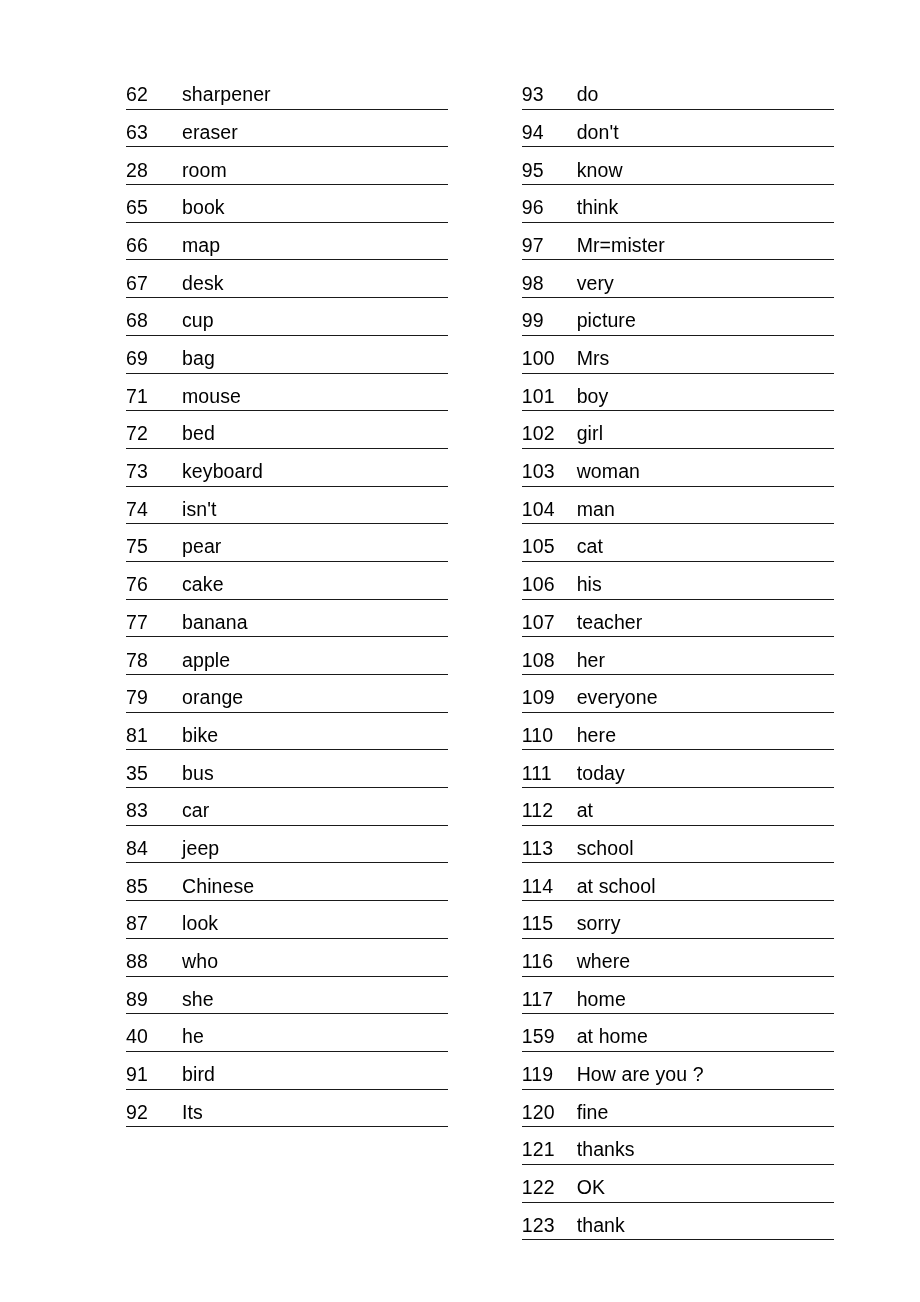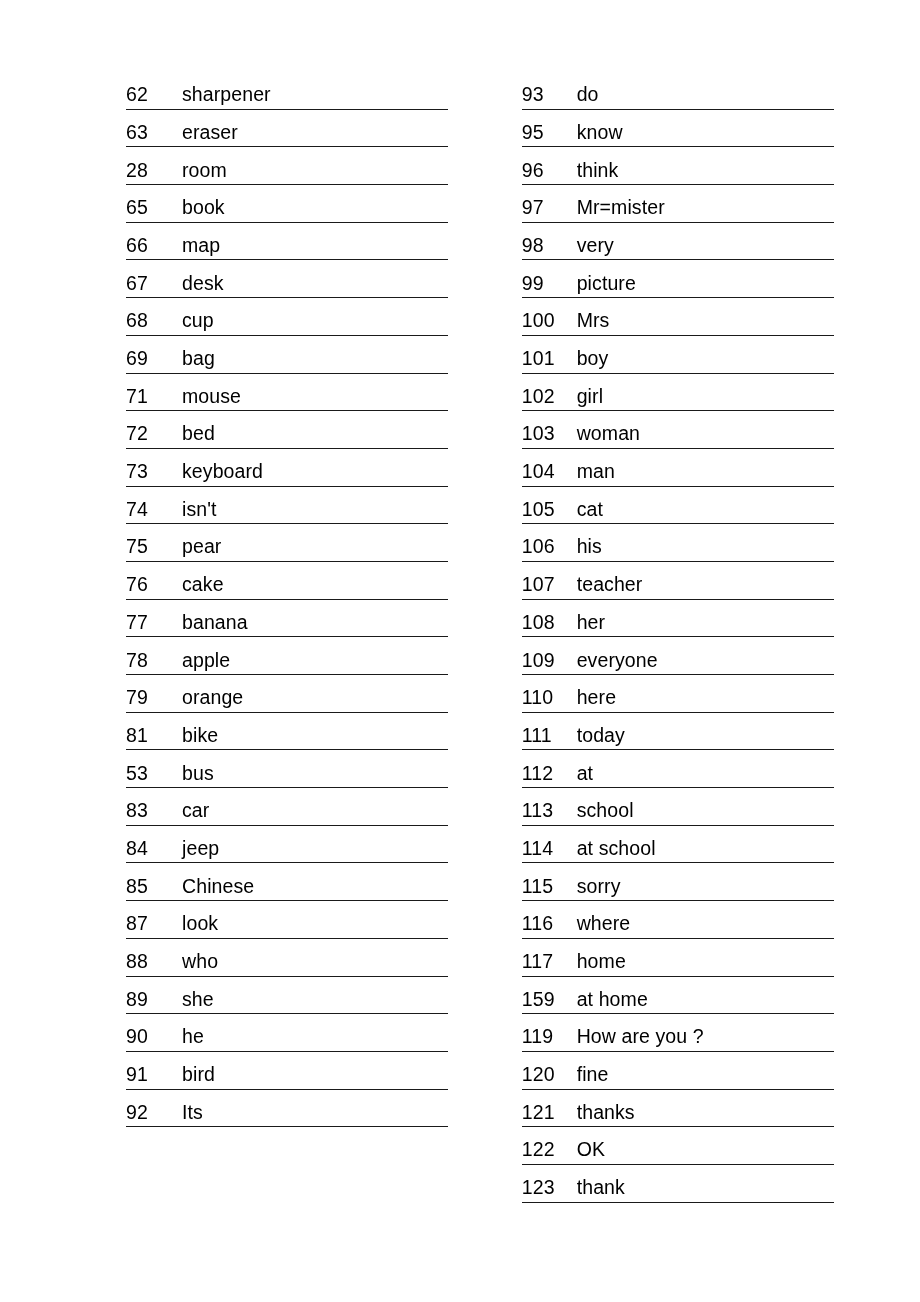--- a/index.html
+++ b/index.html
@@ -147,21 +147,21 @@
         </div>
         <div class="vocab-row">
           <span class="row-num">79</span>
           <span class="row-word">orange</span>
         </div>
         <div class="vocab-row">
           <span class="row-num">81</span>
           <span class="row-word">bike</span>
         </div>
         <div class="vocab-row">
-          <span class="row-num">53</span>
+          <span class="row-num">35</span>
           <span class="row-word">bus</span>
         </div>
         <div class="vocab-row">
           <span class="row-num">83</span>
           <span class="row-word">car</span>
         </div>
         <div class="vocab-row">
           <span class="row-num">84</span>
           <span class="row-word">jeep</span>
         </div>
@@ -175,36 +175,40 @@
         </div>
         <div class="vocab-row">
           <span class="row-num">88</span>
           <span class="row-word">who</span>
         </div>
         <div class="vocab-row">
           <span class="row-num">89</span>
           <span class="row-word">she</span>
         </div>
         <div class="vocab-row">
-          <span class="row-num">90</span>
+          <span class="row-num">40</span>
           <span class="row-word">he</span>
         </div>
         <div class="vocab-row">
           <span class="row-num">91</span>
           <span class="row-word">bird</span>
         </div>
         <div class="vocab-row">
           <span class="row-num">92</span>
           <span class="row-word">Its</span>
         </div>
       </div>
     <div class="col col-right" id="col-right">
         <div class="vocab-row">
           <span class="row-num">93</span>
           <span class="row-word">do</span>
+        </div>
+        <div class="vocab-row">
+          <span class="row-num">94</span>
+          <span class="row-word">don't</span>
         </div>
         <div class="vocab-row">
           <span class="row-num">95</span>
           <span class="row-word">know</span>
         </div>
         <div class="vocab-row">
           <span class="row-num">96</span>
           <span class="row-word">think</span>
         </div>
         <div class="vocab-row">

